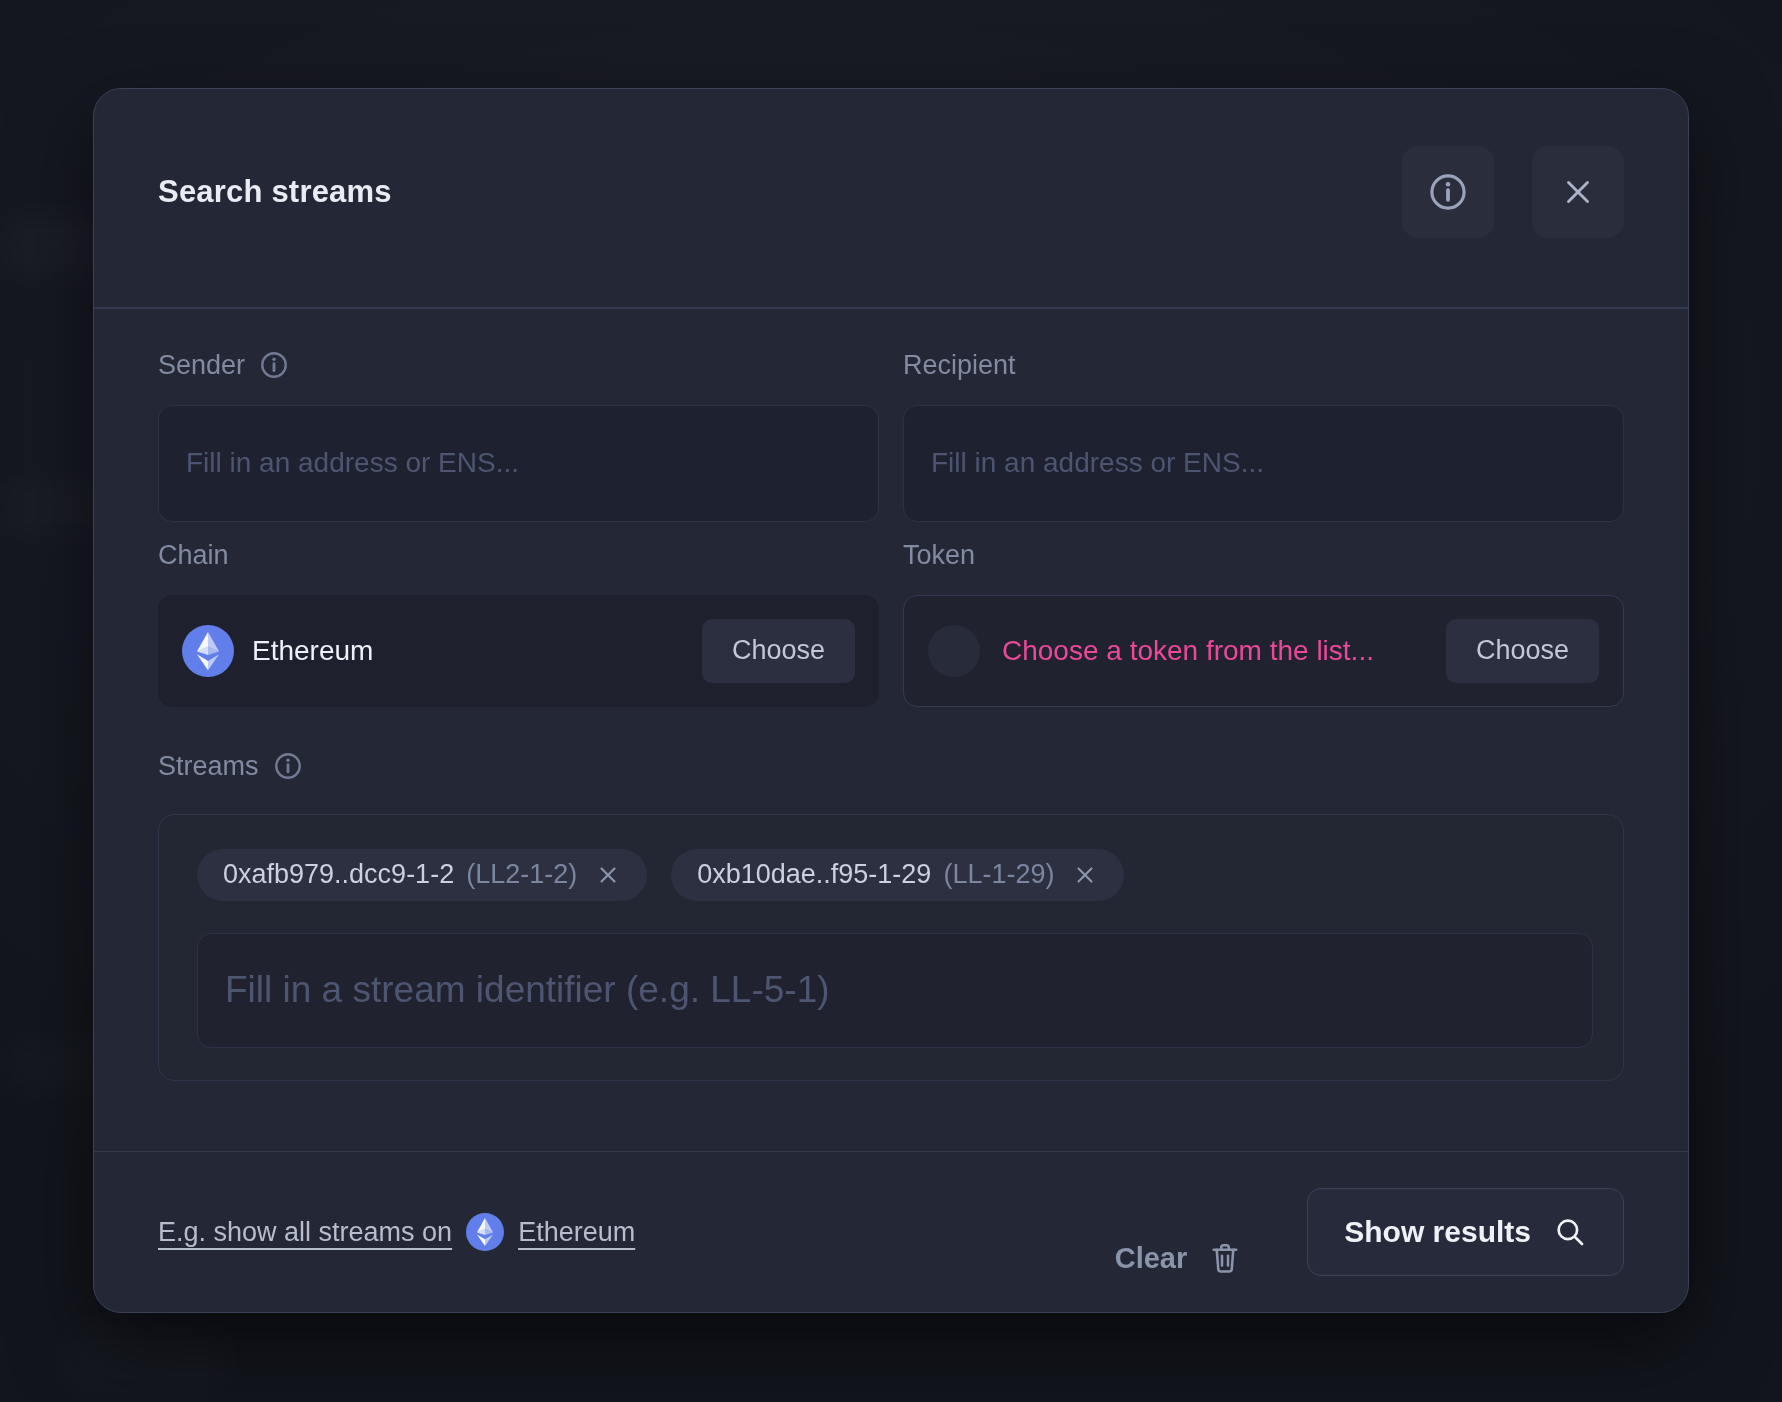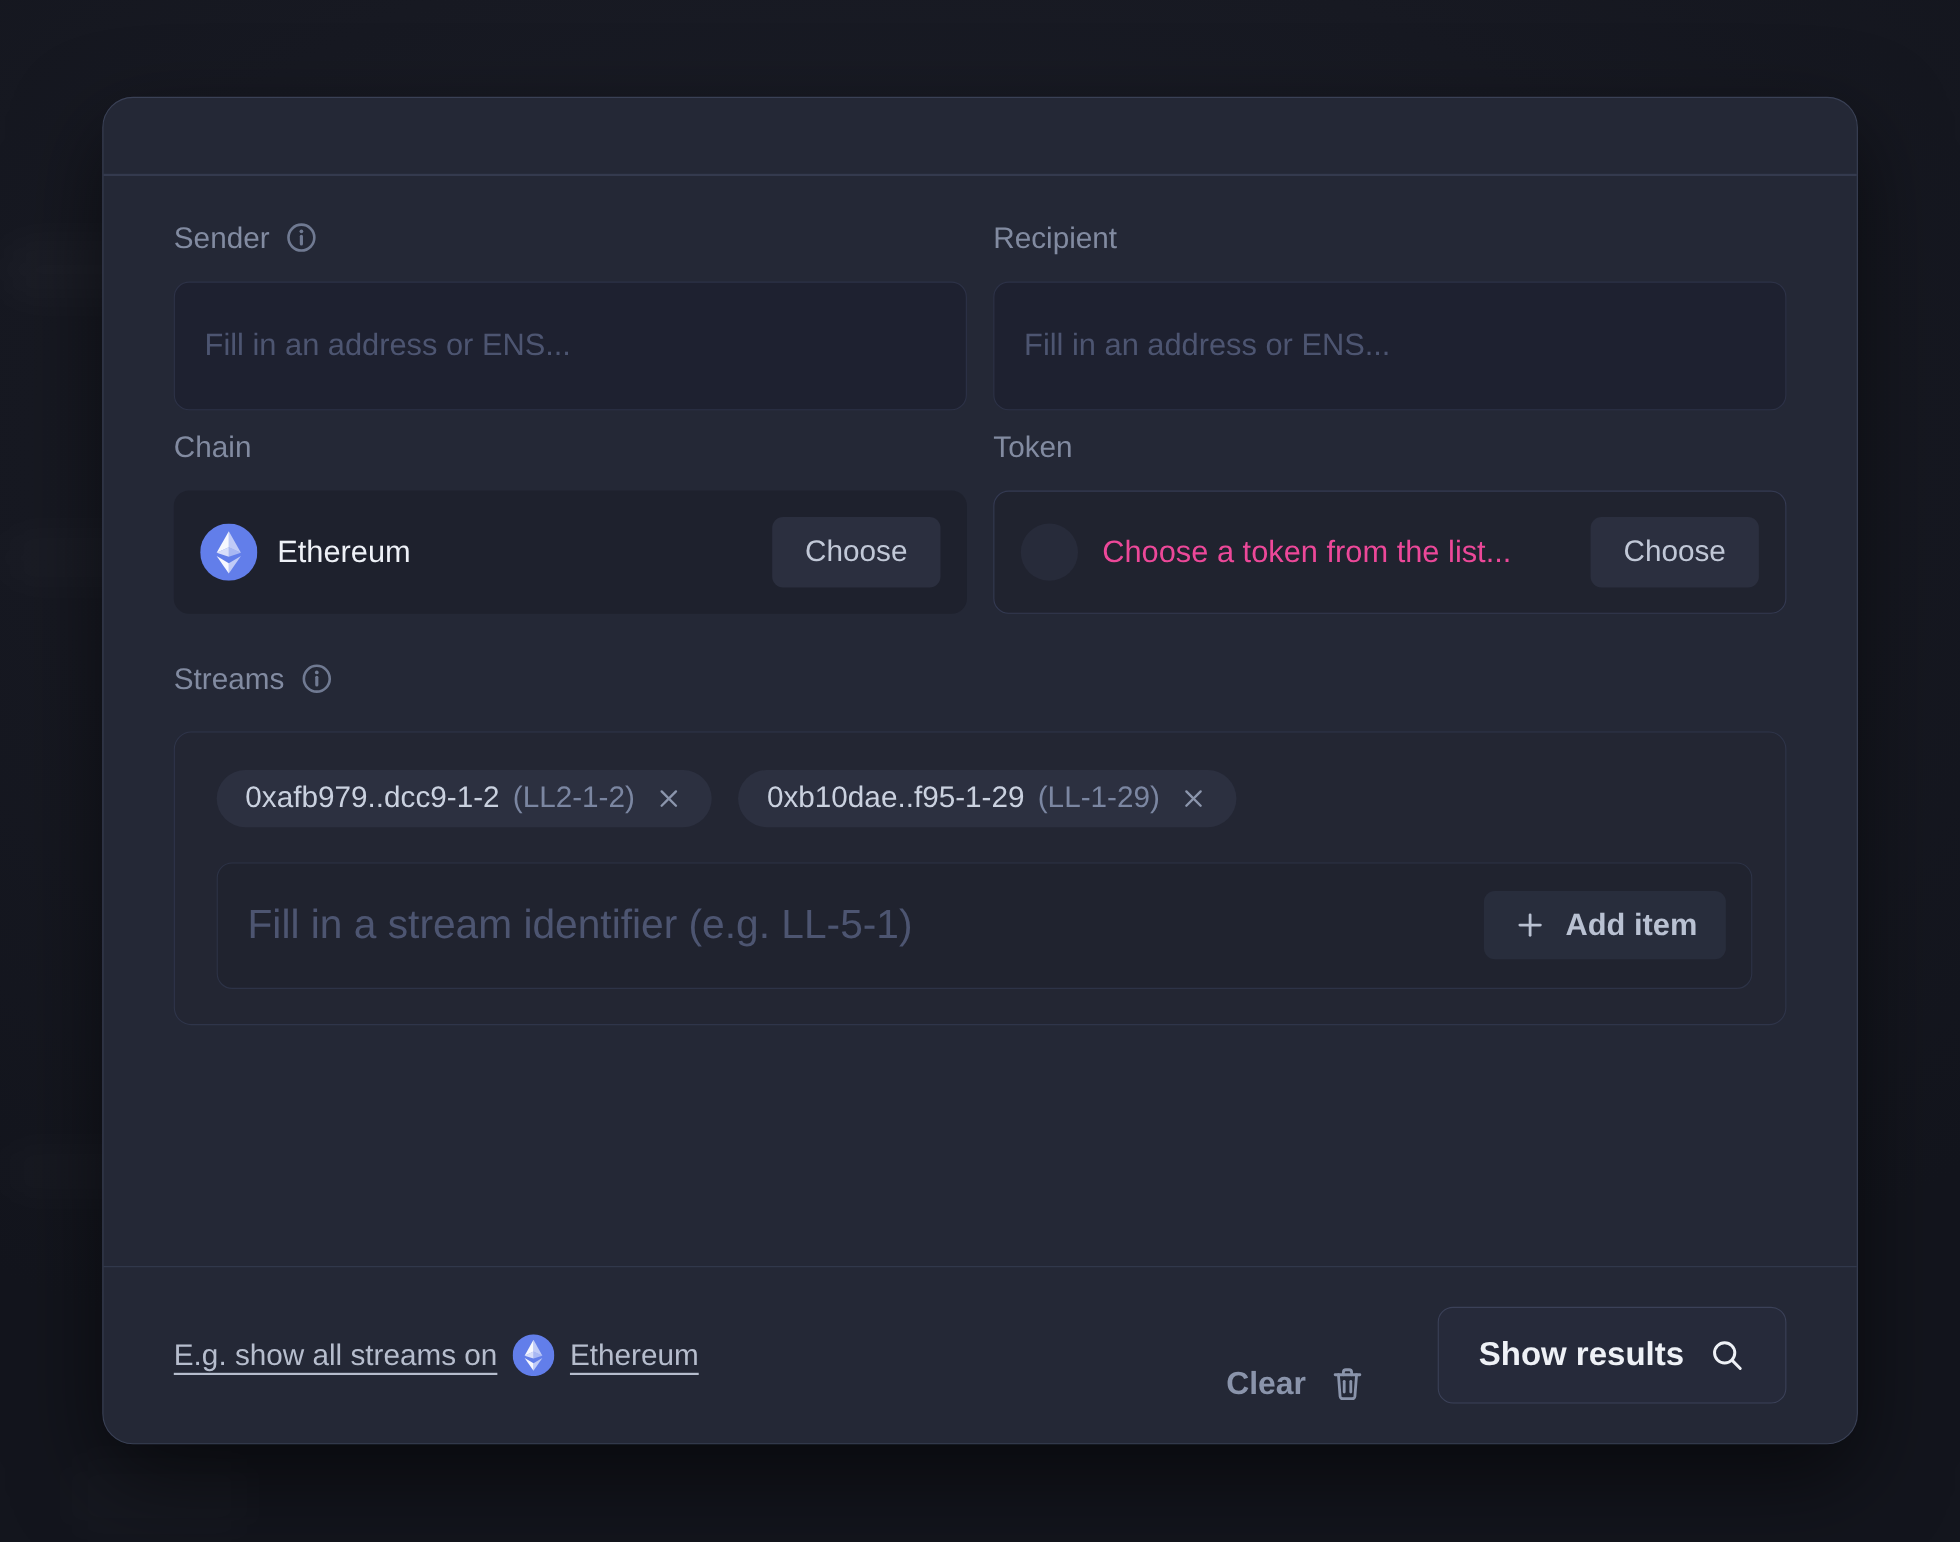--- a/index.html
+++ b/index.html
@@ -133,20 +133,42 @@
 <body>
 
 <div class="backdrop">
   <div class="bg-blob b1"></div>
   <div class="bg-blob b2"></div>
   <div class="bg-blob b3"></div>
   <div class="bg-blob b4"></div>
 
   <div class="modal">
 
+    <div class="modal-header">
+      <div class="modal-title">Search streams</div>
+      <div class="header-buttons">
+        <button class="icon-btn">
+          <span>
+            <svg width="42" height="42" viewBox="0 0 24 24" fill="none" stroke="#9aa3ba" stroke-width="1.8">
+              <circle cx="12" cy="12" r="9.2"></circle>
+              <line x1="12" y1="11" x2="12" y2="16.4" stroke-linecap="round" stroke-width="2.2"></line>
+              <circle cx="12" cy="7.6" r="1.3" fill="#9aa3ba" stroke="none"></circle>
+            </svg>
+          </span>
+        </button>
+        <button class="icon-btn">
+          <span>
+            <svg width="38" height="38" viewBox="0 0 24 24" fill="none" stroke="#aab3c8" stroke-width="1.8" stroke-linecap="round">
+              <line x1="6" y1="6" x2="18" y2="18"></line>
+                <line x1="18" y1="6" x2="6" y2="18"></line>
+            </svg>
+          </span>
+        </button>
+      </div>
+    </div>
 
     <div class="hdr-divider"></div>
 
     <div class="form">
 
       <div class="grid2 row1">
         <div class="field">
           <div class="label-row">
             <span>Sender</span>
             <span>
@@ -235,29 +257,20 @@
                   <svg width="26" height="26" viewBox="0 0 24 24" fill="none" stroke="#8b95ac" stroke-width="2" stroke-linecap="round">
                     <line x1="6" y1="6" x2="18" y2="18"></line>
                       <line x1="18" y1="6" x2="6" y2="18"></line>
                   </svg>
                 </span>
               </button>
             </span>
           </div>
           <div class="stream-input-row">
             <input class="stream-input" type="text" placeholder="Fill in a stream identifier (e.g. LL-5-1)" style="">
-            <button class="add-item-btn">
-              <span>
-                <svg width="32" height="32" viewBox="0 0 24 24" fill="none" stroke="#b9c1d2" stroke-width="1.9" stroke-linecap="round">
-                  <line x1="12" y1="5" x2="12" y2="19"></line>
-                    <line x1="5" y1="12" x2="19" y2="12"></line>
-                </svg>
-              </span>
-              <span>Add item</span>
-            </button>
           </div>
         </div>
       </div>
 
     </div>
 
     <div class="modal-footer">
       <div class="footer-example">
         <a class="footer-link">E.g. show all streams on</a>
         <span class="footer-eth">

